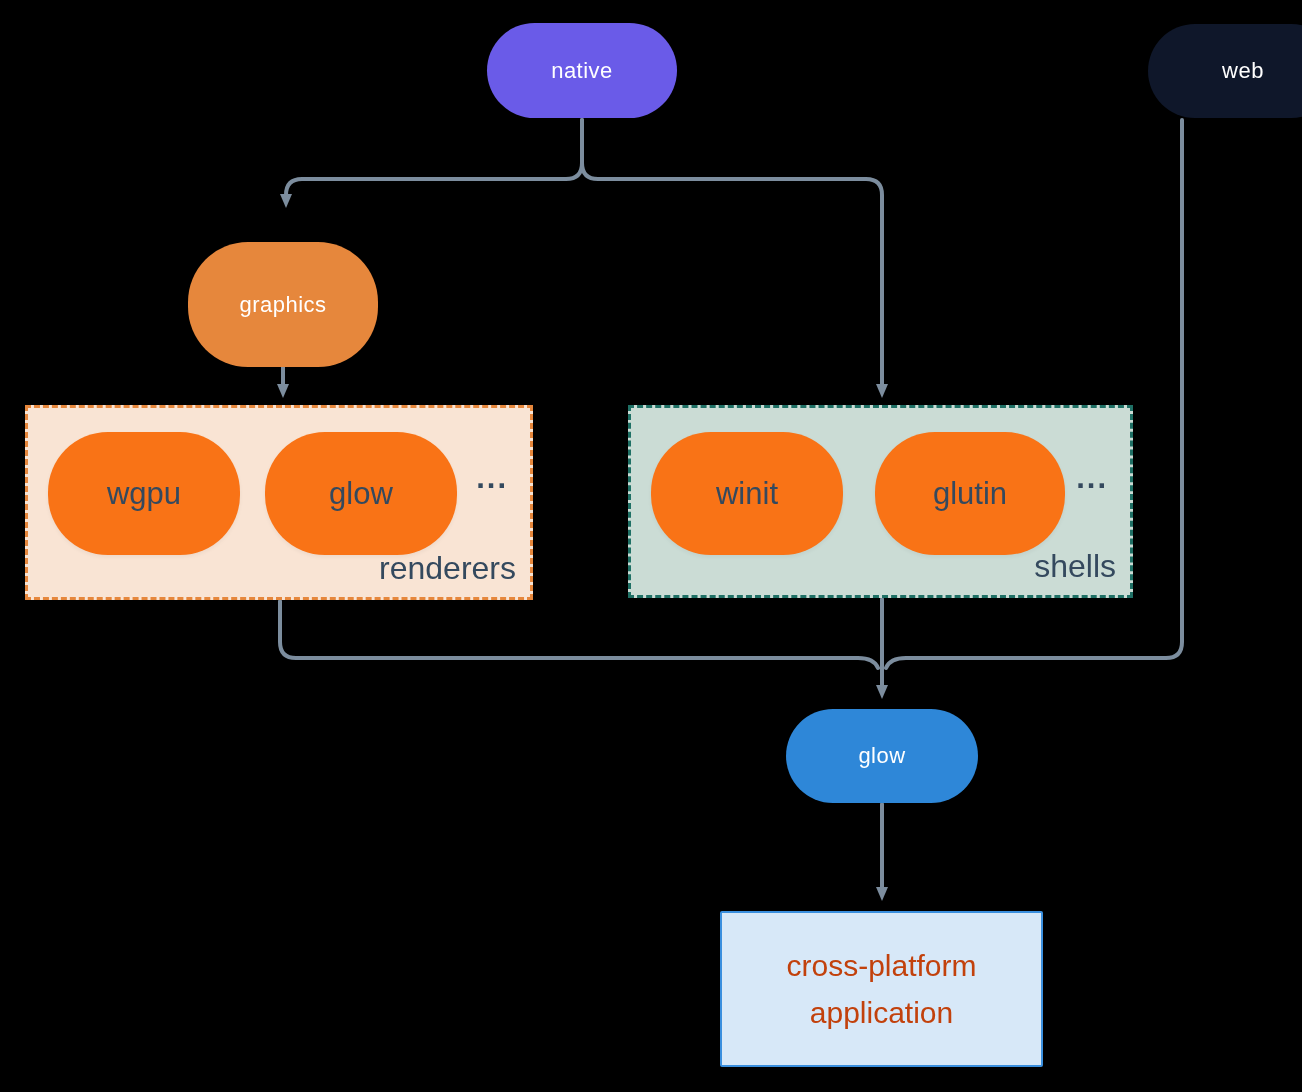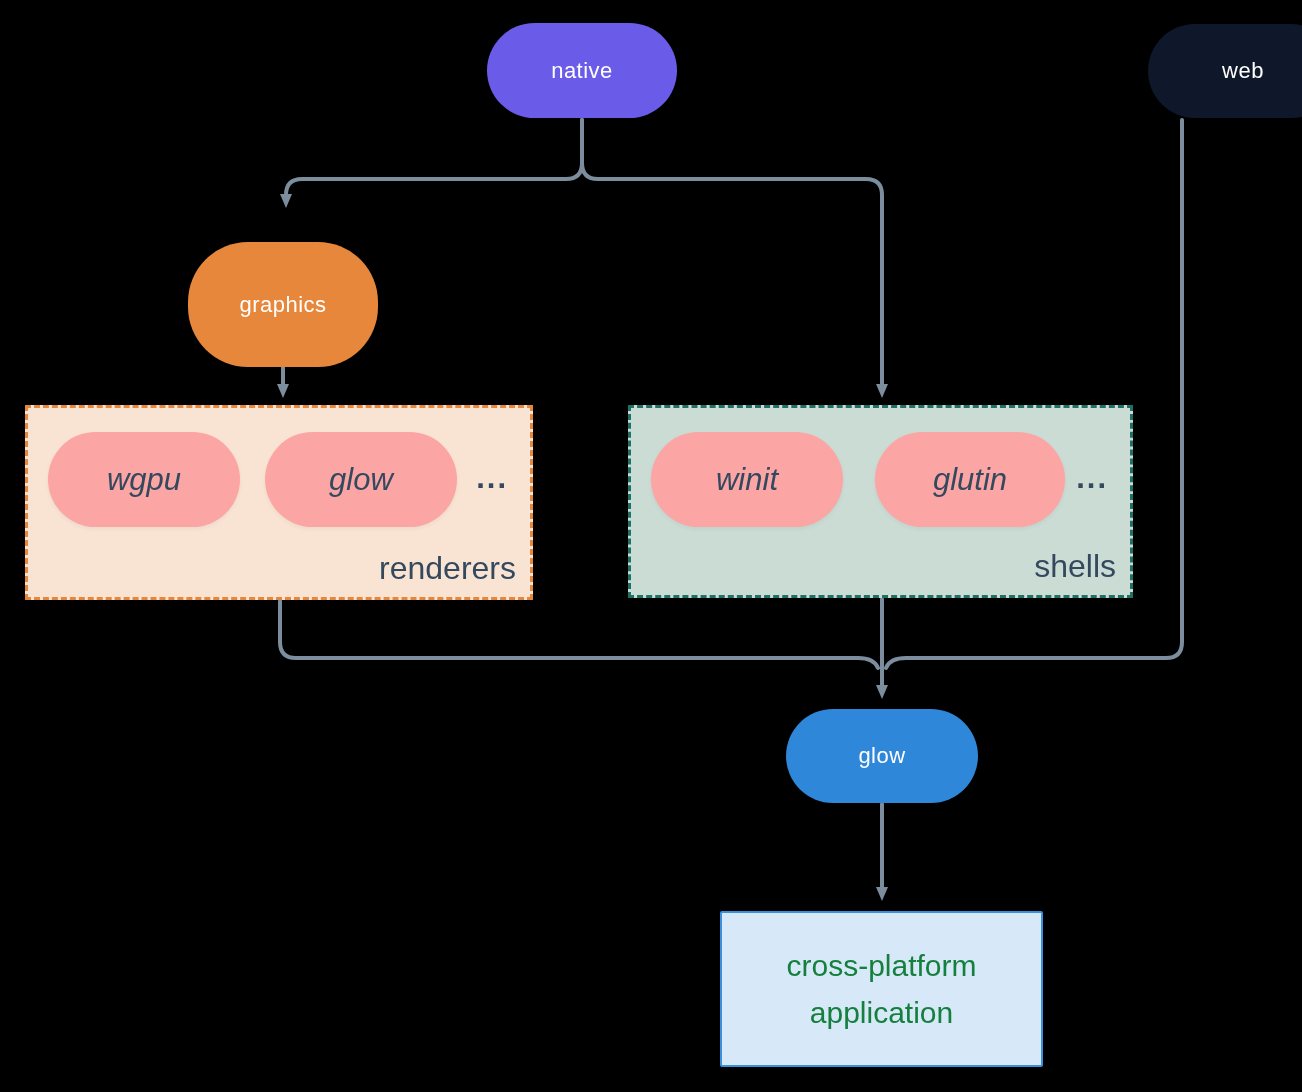--- a/index.html
+++ b/index.html
@@ -47,30 +47,29 @@
   }
   .group-shells {
     left: 628px; top: 405px; width: 505px; height: 193px;
     background: #cbdcd5;
     border: 3px dashed #1f7065;
   }
   .white-pill {
     position: absolute;
     top: 24px;
     width: 192px;
-    height: 95px;
-    background: #fca5a5;
+    height: 123px;
+    background: #f97316;
     border-radius: 60px;
     display: flex;
     align-items: center;
     justify-content: center;
     color: #34495e;
     font-size: 31px;
     box-shadow: 0 2px 4px rgba(0,0,0,0.05);
-    font-style: italic;
   }
   .wp-1 { left: 20px; }
   .wp-2 { left: 237px; }
   .ellipsis {
     position: absolute;
     right: 22px;
     top: 52px;
     color: #34495e;
     font-size: 31px;
     font-weight: bold;
@@ -88,21 +87,21 @@
     left: 720px; top: 911px;
     width: 323px; height: 156px;
     box-sizing: border-box;
     background: #d7e8f8;
     border: 2px solid #3a8fde;
     border-radius: 2px;
     display: flex;
     align-items: center;
     justify-content: center;
     text-align: center;
-    color: #15803d;
+    color: #c2410c;
     font-size: 30px;
     line-height: 47px;
     padding: 0 32px;
   }
 </style>
 </head>
 <body>
 
 <div id="canvas">
 

